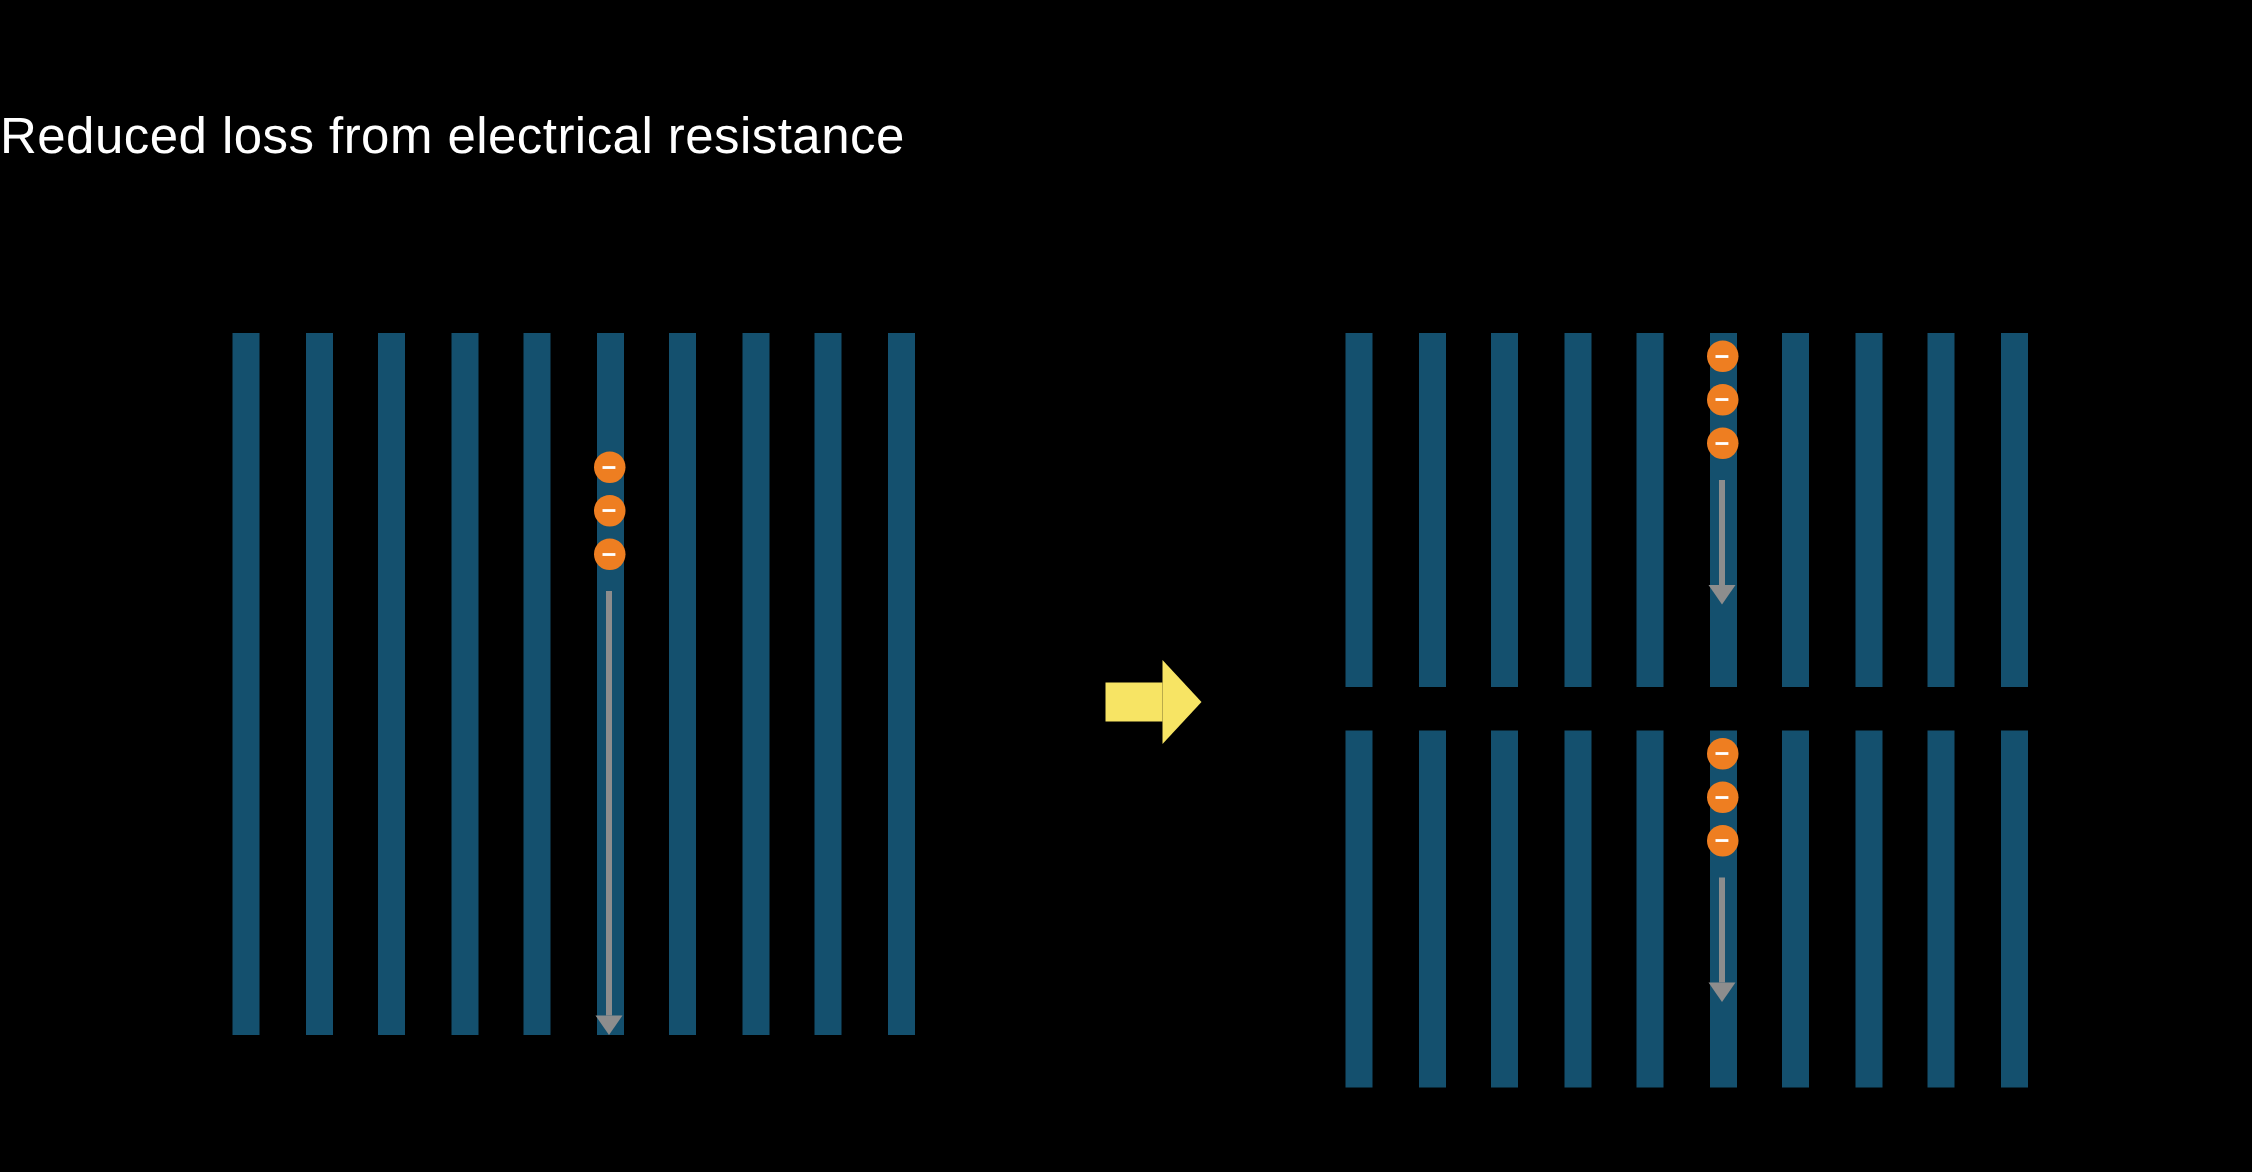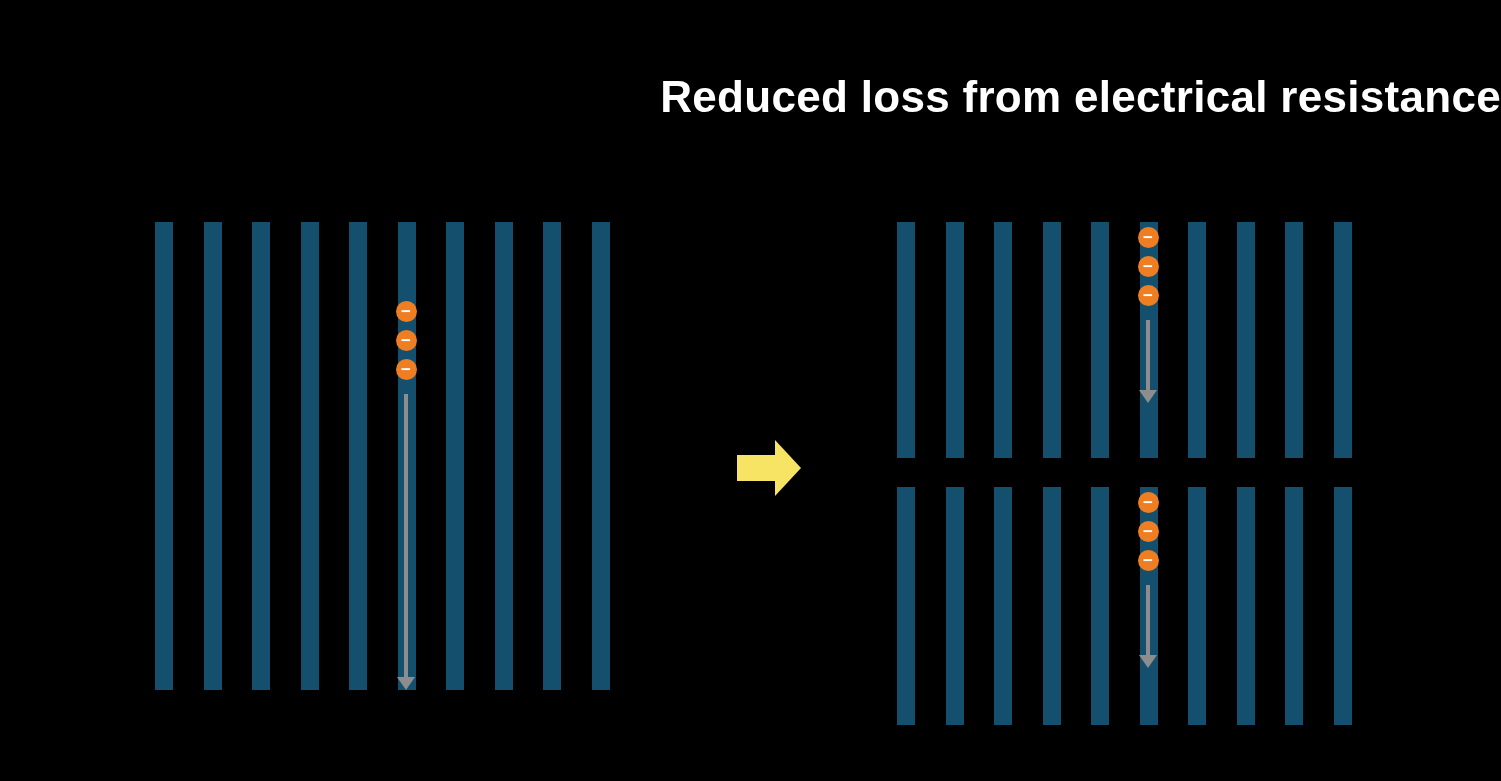--- a/index.html
+++ b/index.html
@@ -12,24 +12,24 @@
     position: relative;
     width: 1501px;
     height: 781px;
     background: var(--background, #000);
     overflow: hidden;
   }
   .title {
     position: absolute;
     left: 0; right: 0;
     top: 72px;
-    text-align: right;
+    text-align: left;
     color: var(--title, #fff);
-    font-size: 44px;
-    font-weight: bold;
+    font-size: 34px;
+    font-weight: normal;
     letter-spacing: 0.3px;
   }
   .panel { position: absolute; }
   .panel-left  { left: 155px; top: 222px; width: 455px; height: 468px; }
   .panel-right { left: 897px; top: 222px; width: 455px; height: 503px; }
 
   .bar-row {
     position: absolute;
     left: 0; right: 0; top: 0; bottom: 0;
     display: flex;

